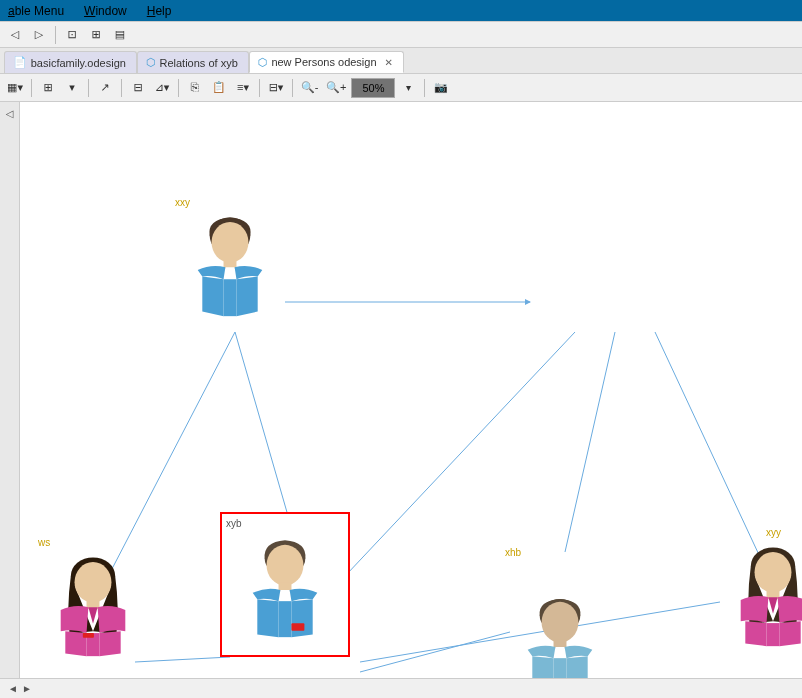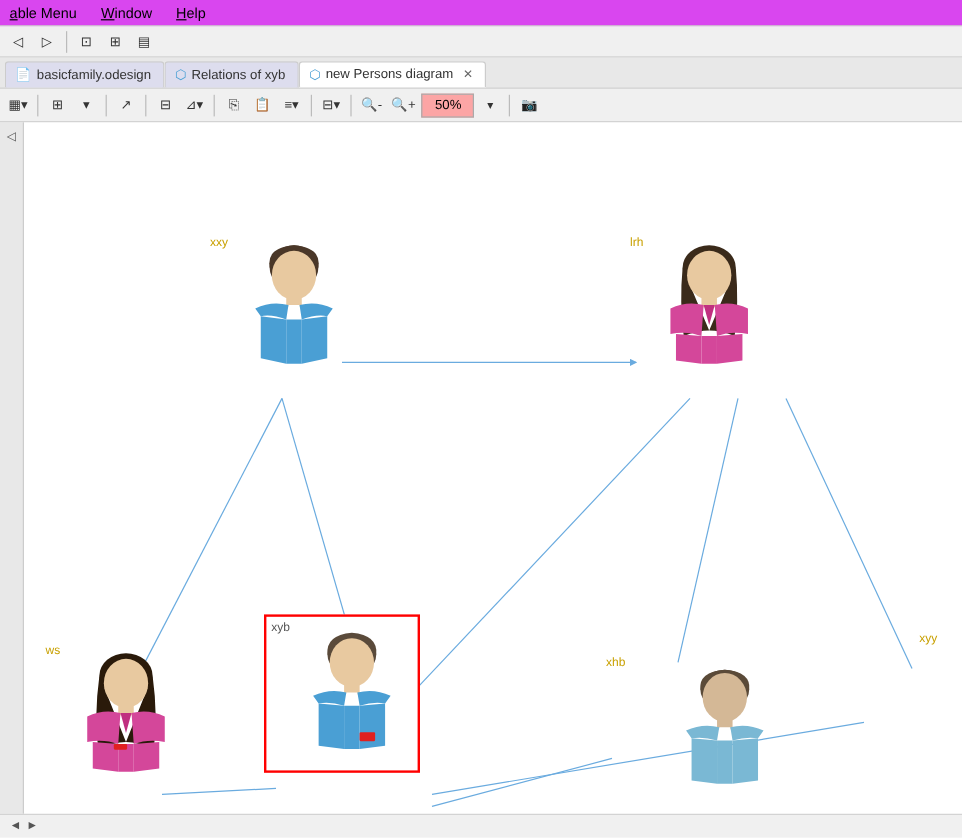--- a/index.html
+++ b/index.html
@@ -1,21 +1,21 @@
 <!DOCTYPE html>
 <html><head>
   <meta charset="utf-8">
   <style>
     * { box-sizing: border-box; margin: 0; padding: 0; }
     body { font-family: 'Segoe UI', Arial, sans-serif; font-size: 12px; background: #f0f0f0; overflow: hidden; }
 
     
     .menu-bar {
       display: flex;
-      background: #d946ef;
+      background: #0369a1;
       border-bottom: 1px solid #ccc;
       padding: 2px 4px;
       gap: 12px;
       height: 22px;
       align-items: center;
     }
     .menu-item { cursor: pointer; font-size: 12px; color: #000; padding: 0 4px; }
 
     
     .toolbar {
@@ -79,21 +79,21 @@
       border: 1px solid transparent;
       cursor: pointer;
       display: flex; align-items: center; justify-content: center;
       font-size: 11px;
       color: #333;
       padding: 0 2px;
     }
     .zoom-input {
       width: 44px; height: 20px;
       border: 1px solid #aaa;
-      background: #fca5a5;
+      background: #737373;
       text-align: center;
       font-size: 11px;
     }
     .zoom-dropdown { font-size: 10px; cursor: pointer; }
 
     
     .main-area {
       display: flex;
       height: calc(698px - 22px - 26px - 26px - 28px - 20px);
     }
@@ -120,21 +120,21 @@
       flex: 1;
       background: #fff;
       position: relative;
       overflow: hidden;
     }
 
     
     .person {
       position: absolute;
       display: flex;
-      flex-direction: row;
+      flex-direction: column;
       align-items: center;
       cursor: pointer;
     }
     .person-label {
       font-size: 10px;
       color: #555;
       margin-bottom: 2px;
       align-self: flex-start;
     }
 
@@ -209,21 +209,21 @@
   <div class="tab">
     <span style="font-size:11px;">📄</span>
     <span>basicfamily.odesign</span>
   </div>
   <div class="tab">
     <span style="font-size:11px; color:#4a9fd4;">⬡</span>
     <span>Relations of xyb</span>
   </div>
   <div class="tab active">
     <span style="font-size:11px; color:#4a9fd4;">⬡</span>
-    <span>new Persons diagram</span>
+    <span>new Persons odesign</span>
     <span class="tab-close">✕</span>
   </div>
 </div>
 
 <div class="toolbar2">
   <button class="tb2-btn">▦▾</button>
   <div class="tb-sep"></div>
   <button class="tb2-btn">⊞</button>
   <button class="tb2-btn">▾</button>
   <div class="tb-sep"></div>
@@ -295,41 +295,20 @@
         <polygon points="50,62 60,62 62,75 48,75" fill="#fff"></polygon>
 
         <path d="M20,65 Q35,58 50,62 L48,75 Q35,70 25,72 Z" fill="#4a9fd4"></path>
         <path d="M90,65 Q75,58 60,62 L62,75 Q75,70 85,72 Z" fill="#4a9fd4"></path>
         <path d="M25,72 L48,75 L48,115 L25,110 Z" fill="#4a9fd4"></path>
         <path d="M85,72 L62,75 L62,115 L85,110 Z" fill="#4a9fd4"></path>
         <path d="M48,75 L62,75 L62,115 L48,115 Z" fill="#4a9fd4"></path>
       </svg>
     </div>
 
-    <div class="person" style="left:505px; top:95px;">
-      <span class="person-label" style="color:#c8a000; font-size:10px;">lrh</span>
-      <svg class="person-svg" viewBox="0 0 110 130">
-
-        <ellipse cx="55" cy="28" rx="24" ry="20" fill="#3a2a1a"></ellipse>
-        <path d="M31,28 Q28,60 32,90 Q45,85 55,85" fill="#3a2a1a"></path>
-        <path d="M79,28 Q82,60 78,90 Q65,85 55,85" fill="#3a2a1a"></path>
-
-        <ellipse cx="55" cy="35" rx="20" ry="22" fill="#e8c9a0"></ellipse>
-
-        <rect x="48" y="54" width="14" height="10" fill="#e8c9a0"></rect>
-
-        <path d="M20,65 Q35,58 50,62 L48,90 Q35,85 20,88 Z" fill="#d4479a"></path>
-        <path d="M90,65 Q75,58 60,62 L62,90 Q75,85 90,88 Z" fill="#d4479a"></path>
-        <path d="M25,88 L48,90 L48,115 L25,112 Z" fill="#d4479a"></path>
-        <path d="M85,88 L62,90 L62,115 L85,112 Z" fill="#d4479a"></path>
-        <path d="M48,90 L62,90 L62,115 L48,115 Z" fill="#d4479a"></path>
-
-        <polygon points="50,62 60,62 55,80" fill="#c03080"></polygon>
-      </svg>
-    </div>
 
     <div class="person" style="left:18px; top:435px;">
       <span class="person-label" style="color:#c8a000; font-size:10px;">ws</span>
       <svg class="person-svg" viewBox="0 0 110 130">
 
         <ellipse cx="55" cy="28" rx="24" ry="20" fill="#2a1a0a"></ellipse>
         <path d="M31,28 Q26,65 30,95 Q44,88 55,88" fill="#2a1a0a"></path>
         <path d="M79,28 Q84,65 80,95 Q66,88 55,88" fill="#2a1a0a"></path>
 
         <ellipse cx="55" cy="35" rx="20" ry="22" fill="#e8c9a0"></ellipse>

